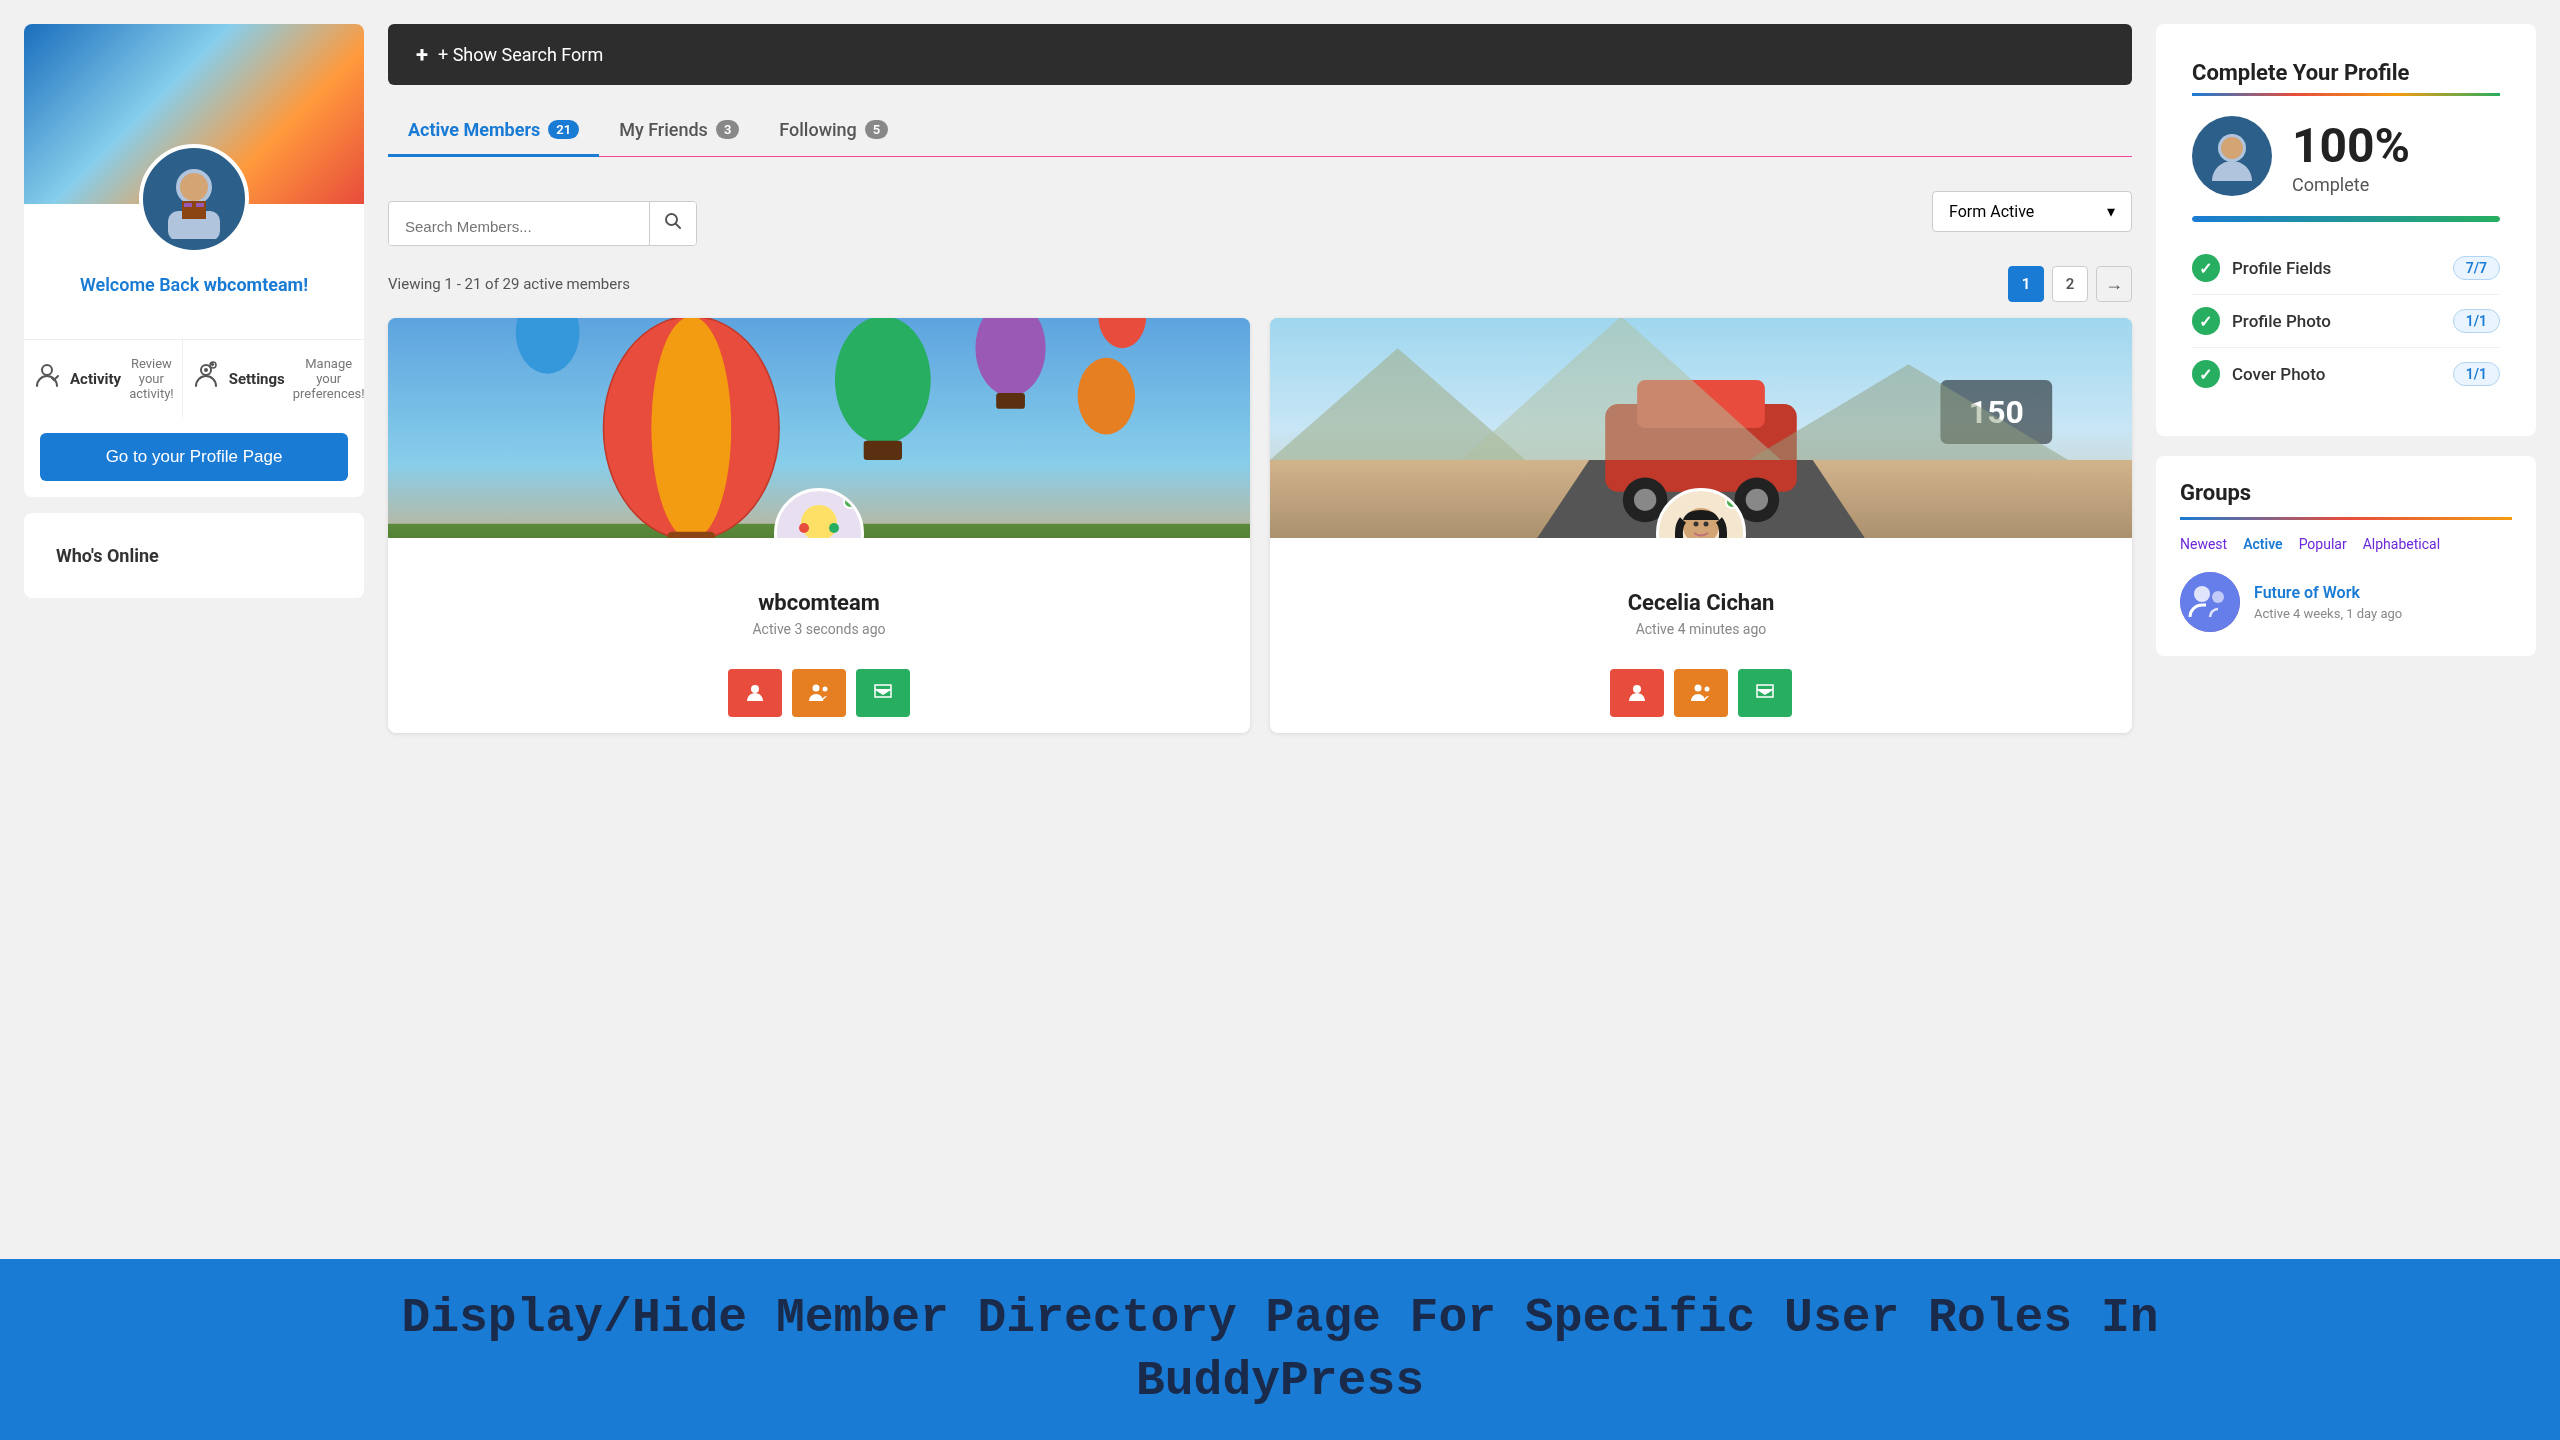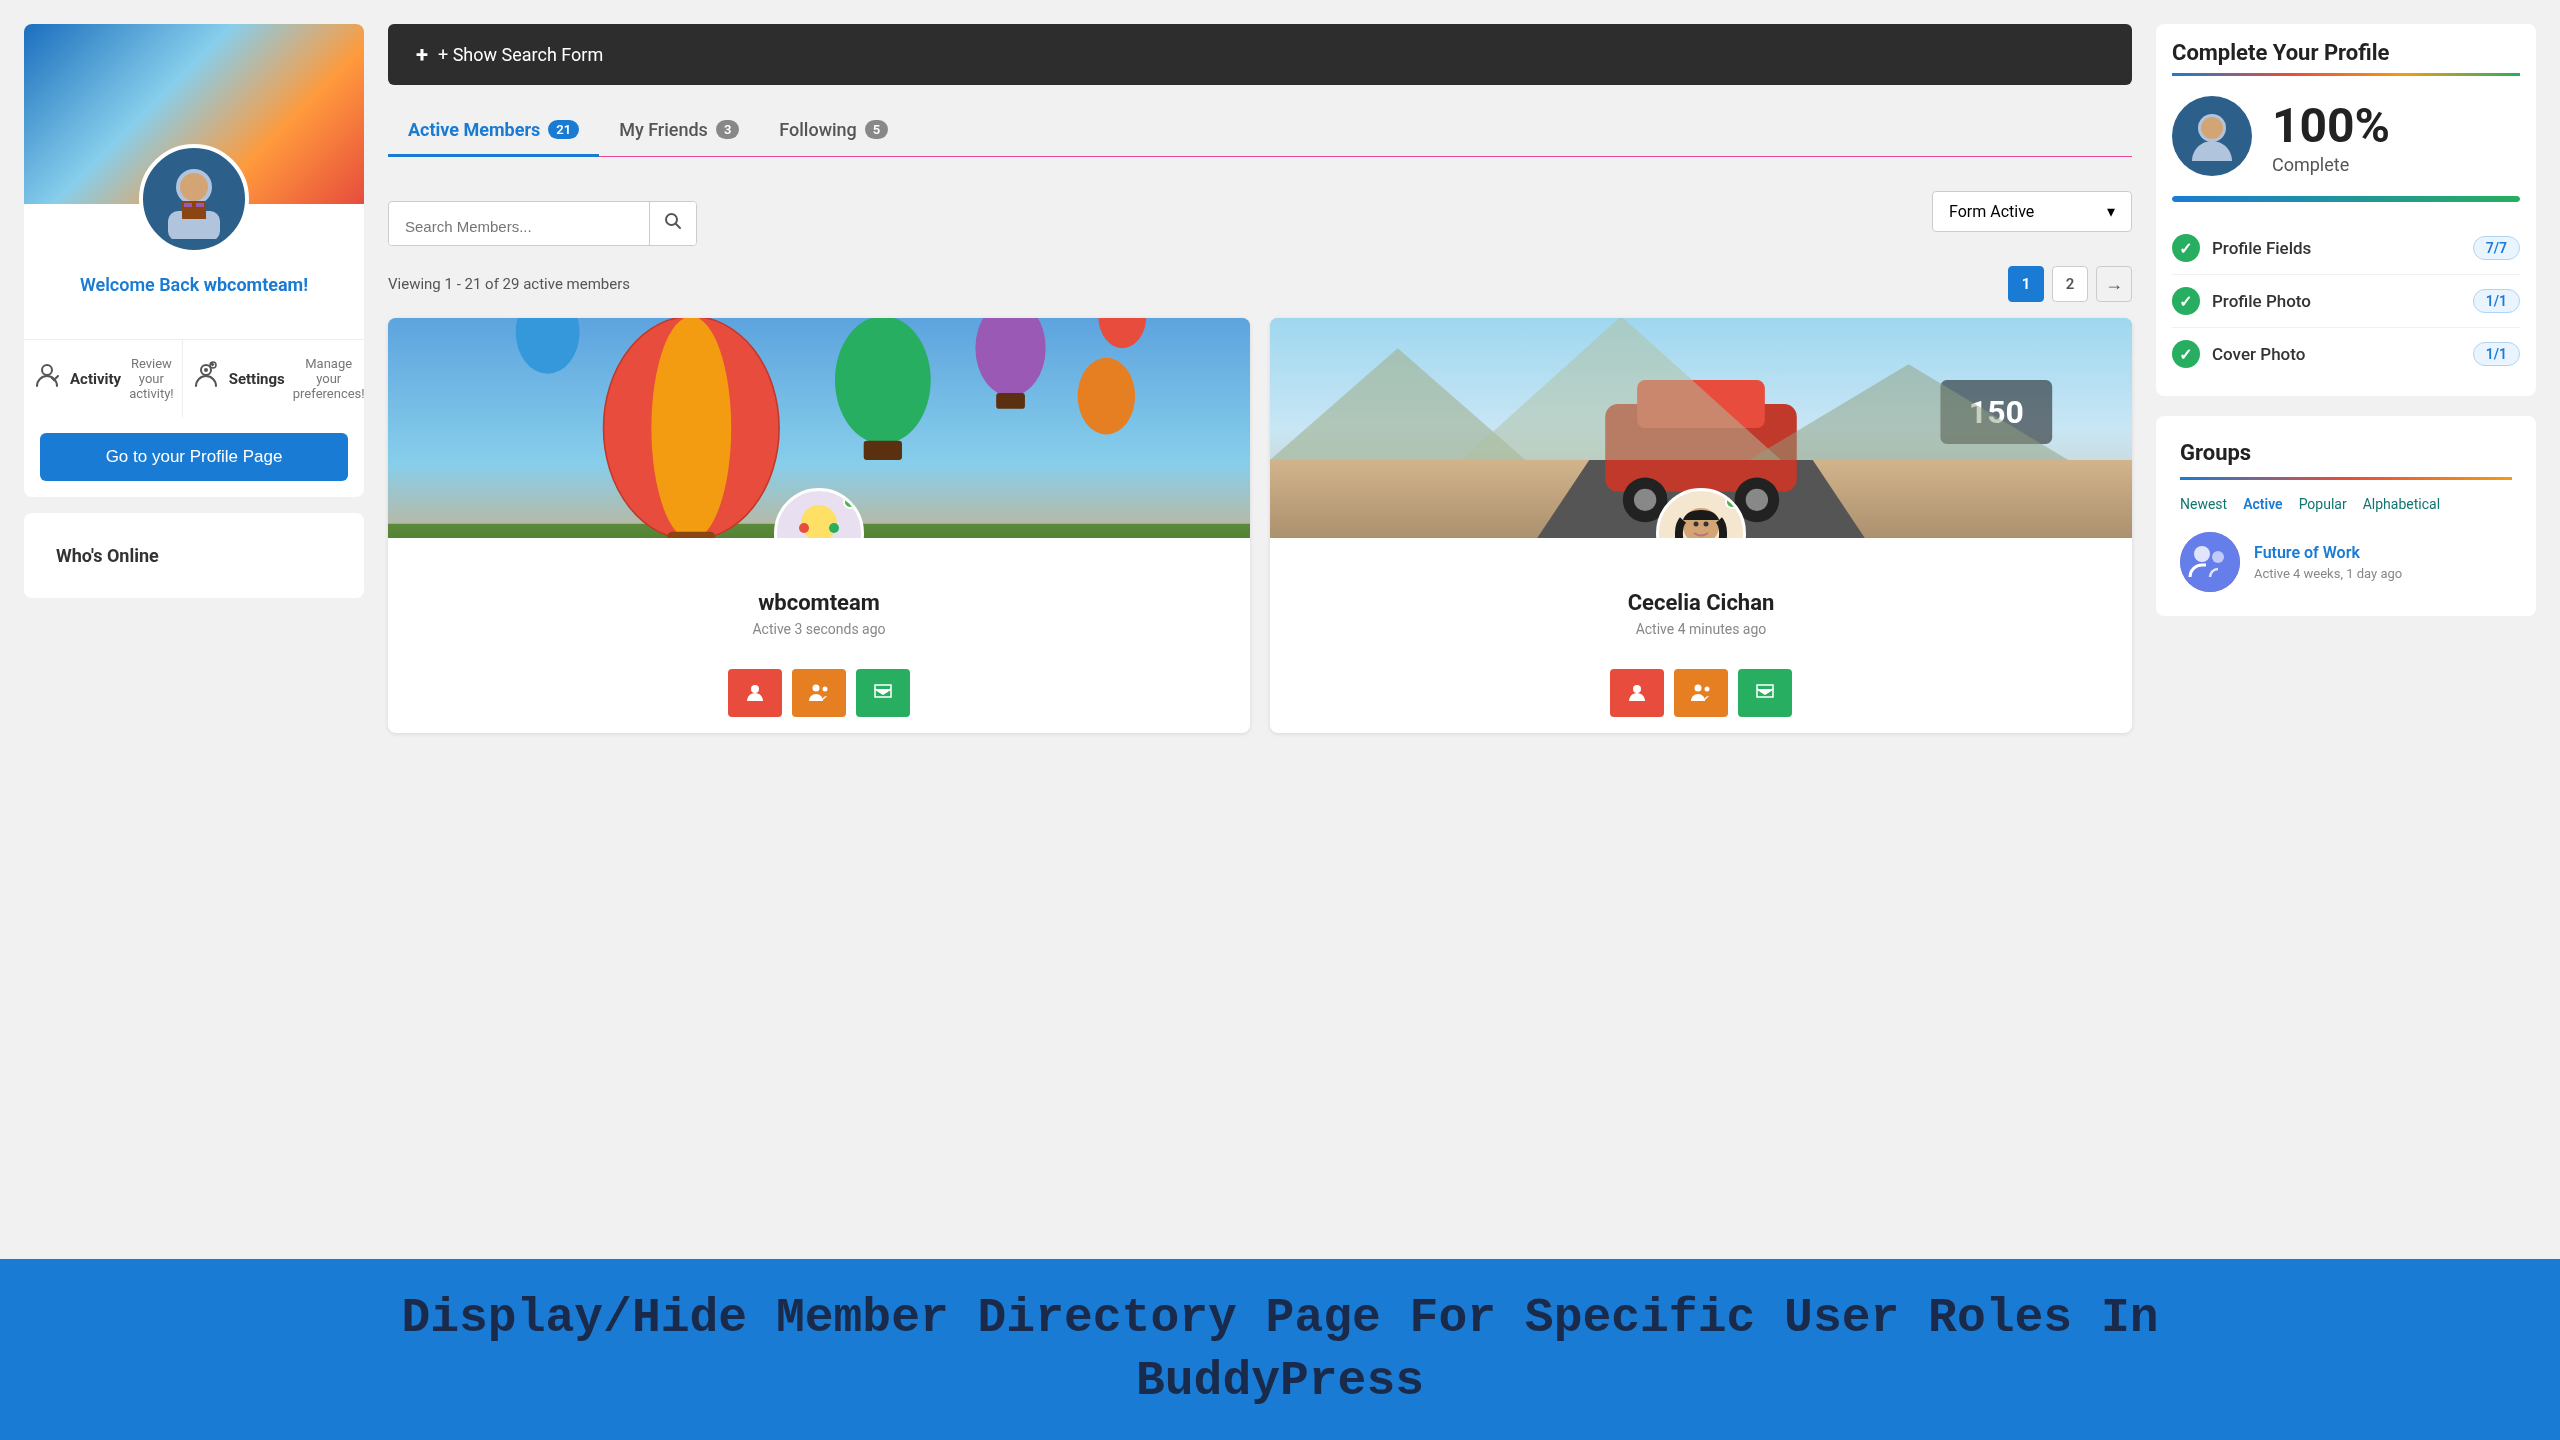--- a/index.html
+++ b/index.html
@@ -66,21 +66,21 @@
     .member-active { font-size: 14px; color: #888; margin-bottom: 16px; }
     .member-actions { display: flex; gap: 10px; justify-content: center; padding: 0 20px 16px; }
     .member-action-btn { width: 54px; height: 48px; border: none; border-radius: 4px; display: flex; align-items: center; justify-content: center; cursor: pointer; font-size: 22px; }
     .btn-red { background: #e74c3c; color: #fff; }
     .btn-orange { background: #e67e22; color: #fff; }
     .btn-green { background: #27ae60; color: #fff; }
 
     
     .right-sidebar { width: 380px; flex-shrink: 0; }
 
-    .complete-profile-card { background: #fff; border-radius: 8px; padding: 16px; margin-bottom: 20px; }
+    .complete-profile-card { background: #fff; border-radius: 8px; padding: 36px; margin-bottom: 20px; }
     .complete-title { font-size: 22px; font-weight: 700; color: #222; margin-bottom: 4px; }
     .complete-divider { height: 3px; background: linear-gradient(to right, #1a7bd4, #e74c3c, #f39c12, #27ae60); margin-bottom: 20px; margin-top: 8px; }
 
     .complete-avatar-row { display: flex; align-items: center; gap: 20px; margin-bottom: 20px; }
     .complete-avatar { width: 80px; height: 80px; border-radius: 50%; background: #2c5f8a; display: flex; align-items: center; justify-content: center; }
     .complete-percent { font-size: 48px; font-weight: 700; color: #222; }
     .complete-label { font-size: 18px; color: #555; }
 
     .progress-bar-full { height: 6px; background: #eee; border-radius: 3px; margin-bottom: 20px; overflow: hidden; }
     .progress-bar-fill { height: 100%; width: 100%; background: linear-gradient(to right, #1a7bd4, #27ae60); border-radius: 3px; }
@@ -89,21 +89,21 @@
     .profile-item:last-child { border-bottom: none; }
     .profile-item-left { display: flex; align-items: center; gap: 12px; }
     .check-icon { width: 28px; height: 28px; border-radius: 50%; background: #27ae60; display: flex; align-items: center; justify-content: center; color: #fff; font-size: 16px; font-weight: 700; }
     .profile-item-name { font-size: 17px; color: #333; font-weight: 500; }
     .profile-item-badge { background: #eaf4ff; color: #1a7bd4; border: 1px solid #b0d4f1; border-radius: 12px; padding: 3px 12px; font-size: 14px; font-weight: 600; }
 
     .groups-card { background: #fff; border-radius: 8px; padding: 24px; }
     .groups-title { font-size: 22px; font-weight: 700; color: #222; margin-bottom: 12px; }
     .groups-divider { height: 3px; background: linear-gradient(to right, #1a7bd4, #e74c3c, #f39c12); margin-bottom: 16px; }
     .groups-tabs { display: flex; gap: 16px; margin-bottom: 20px; }
-    .group-tab { font-size: 14px; color: #0f766e; cursor: pointer; }
+    .group-tab { font-size: 14px; color: #6d28d9; cursor: pointer; }
     .group-tab.active { color: #1a7bd4; font-weight: 600; }
     .group-item { display: flex; align-items: center; gap: 14px; }
     .group-avatar { width: 60px; height: 60px; border-radius: 50%; background: linear-gradient(135deg, #667eea 0%, #764ba2 100%); overflow: hidden; }
     .group-name { font-size: 16px; font-weight: 600; color: #1a7bd4; margin-bottom: 4px; }
     .group-active { font-size: 13px; color: #888; }
 
     
     .bottom-banner { position: fixed; bottom: 0; left: 0; right: 0; background: #1a7bd4; color: #fff; text-align: center; padding: 28px 20px; z-index: 100; }
     .bottom-banner-text { font-size: 48px; font-weight: 700; font-family: 'Courier New', monospace; color: #1a2a4a; line-height: 1.3; }
 

